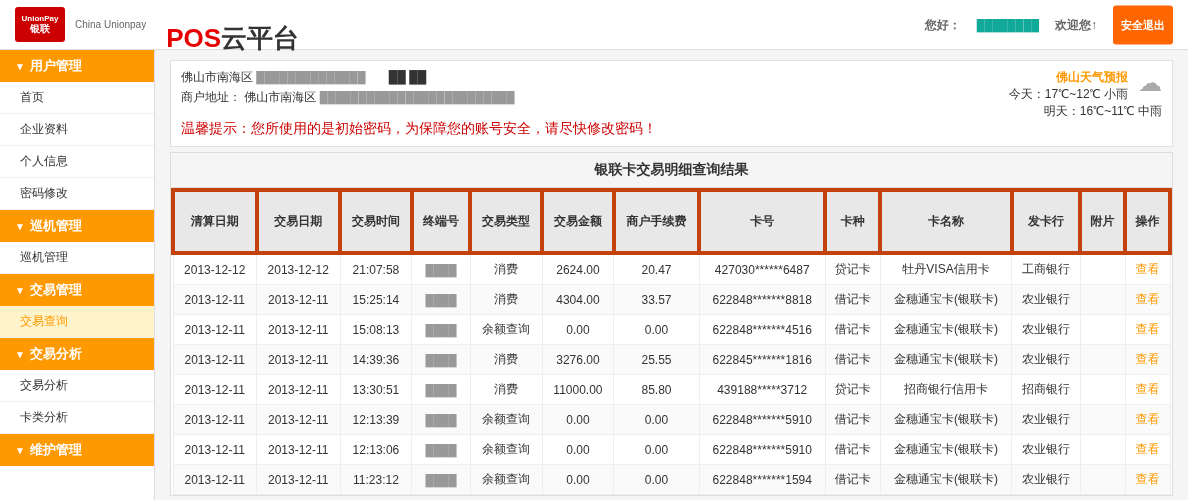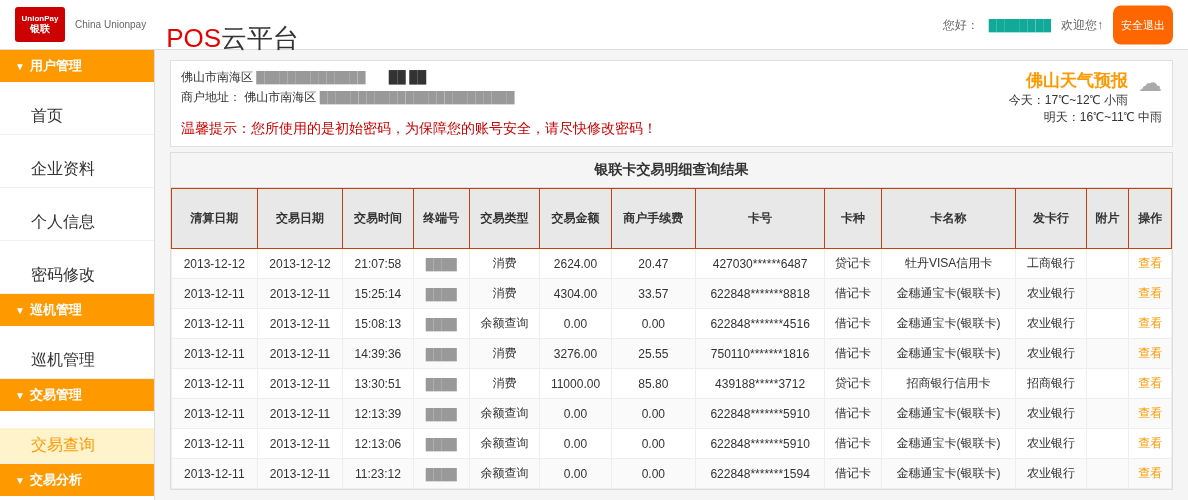--- a/index.html
+++ b/index.html
@@ -31,42 +31,43 @@
       flex-direction: column;
       align-items: center;
       justify-content: center;
       border-radius: 3px;
       line-height: 1.2;
     }
     .unionpay-logo .top { font-size: 8px; }
     .pos-title {
       font-size: 26px;
       color: #333;
-      font-weight: normal;
+      font-weight: bold;
       margin-left: 10px;
       margin-top: 27px;
     }
     .pos-title span { color: #e60000; }
     .header-right {
       position: absolute;
       right: 15px;
       top: 50%;
       transform: translateY(-50%);
       display: flex;
       align-items: center;
-      gap: 10px;
+      gap: 16px;
       font-size: 12px;
       color: #666;
+      font-weight: bold;
     }
     .header-right a { color: #1a8; text-decoration: none; font-size: 11px; }
     .logout-btn {
       background: #ff6600;
       color: white;
       padding: 12px 8px;
-      border-radius: 8px;
+      border-radius: 3px;
       cursor: pointer;
       font-size: 11px;
     }
 
     
     .main-layout {
       display: flex;
       height: calc(500px - 50px);
     }
 
@@ -86,26 +87,25 @@
       font-weight: bold;
       display: flex;
       align-items: center;
       gap: 5px;
       cursor: pointer;
     }
     .sidebar-section-header .arrow {
       font-size: 10px;
     }
     .sidebar-item {
-      padding: 7px 31px;
+      padding: 7px 20px;
       color: #333;
       cursor: pointer;
       border-bottom: 1px solid #f0f0f0;
-      font-size: 16px;
-      margin-top: 17px;
+      font-size: 12px;
     }
     .sidebar-item.active {
       background: #fff3cc;
       color: #f90;
       font-weight: normal;
     }
     .sidebar-section-header.orange { background: #f90; }
 
     
     .content {
@@ -130,21 +130,21 @@
     }
     .info-left { flex: 1; }
     .info-left .row { margin-bottom: 3px; }
     .warning { color: #c00; font-size: 14px; margin-top: 14px; }
     .weather-box {
       text-align: right;
       font-size: 12px;
       color: #333;
       min-width: 200px;
     }
-    .weather-box .city { color: #f90; font-weight: bold; font-size: 17px; }
+    .weather-box .city { color: #f90; font-weight: bold; font-size: 12px; }
     .weather-box .weather-icon { font-size: 24px; float: right; margin-left: 10px; color: #aaa; }
 
     
     .table-section {
       background: white;
       border: 1px solid #ddd;
     }
     .table-title {
       background: #f5f5f5;
       text-align: center;
@@ -158,21 +158,21 @@
       width: 100%;
       border-collapse: collapse;
       font-size: 12px;
     }
     thead tr {
       background: #e8e8e8;
     }
     thead th {
       padding: 21px 6px;
       text-align: center;
-      border: 1px solid #c2410c;
+      border: 4px solid #c2410c;
       font-weight: bold;
       color: #333;
       white-space: nowrap;
     }
     tbody tr { background: white; }
     tbody tr:nth-child(even) { background: #fafafa; }
     tbody td {
       padding: 6px 6px;
       text-align: center;
       border: 1px solid #eee;
@@ -350,21 +350,21 @@
       <td><a class="view-link" href="#">查看</a></td>
     </tr>
             <tr>
       <td>2013-12-11</td>
       <td>2013-12-11</td>
       <td>14:39:36</td>
       <td><span class="masked">████</span></td>
       <td>消费</td>
       <td>3276.00</td>
       <td>25.55</td>
-      <td>750110*******1816</td>
+      <td>622845*******1816</td>
       <td>借记卡</td>
       <td>金穗通宝卡(银联卡)</td>
       <td>农业银行</td>
       <td></td>
       <td><a class="view-link" href="#">查看</a></td>
     </tr>
             <tr>
       <td>2013-12-11</td>
       <td>2013-12-11</td>
       <td>13:30:51</td>

